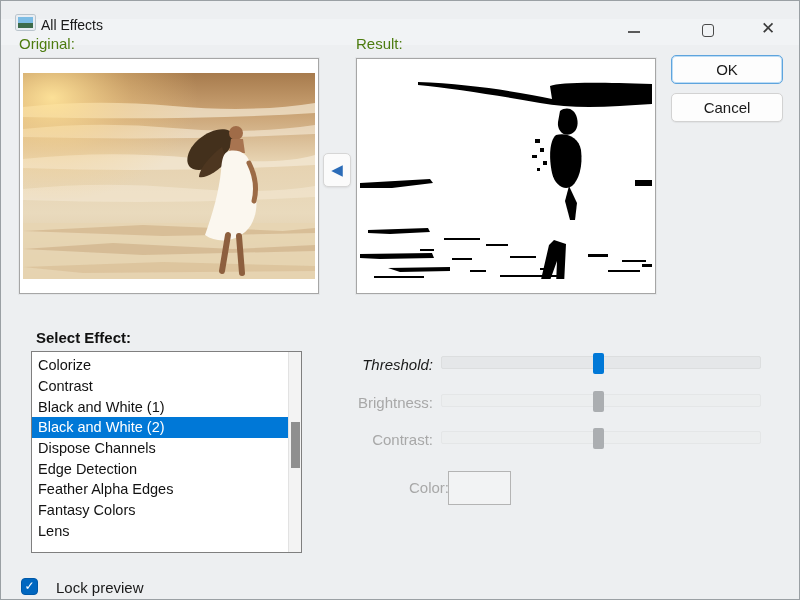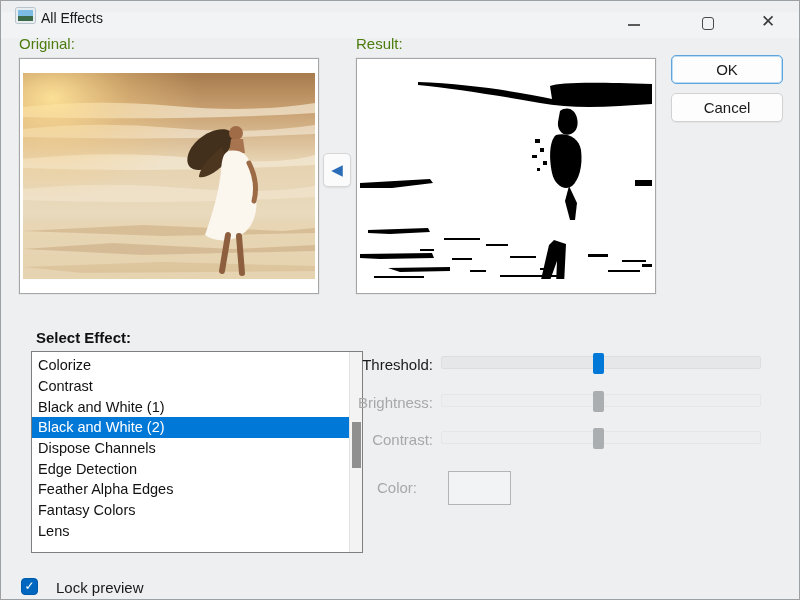--- a/index.html
+++ b/index.html
@@ -3,21 +3,21 @@
 <meta charset="utf-8">
 <style>
   * { box-sizing: border-box; margin: 0; padding: 0; }
   body { font-family: "Liberation Sans", sans-serif; background: #cfd3d6; }
   .dialog {
     position: relative; width: 800px; height: 600px;
     background: #edeff1; border: 1px solid #9aa0a4; overflow: hidden;
     font-family: "Liberation Sans", sans-serif;
   }
   
-  .titlebar { position: absolute; top: 11px; left: 0; right: 0; height: 26px; background: #f1f3f5; }
+  .titlebar { position: absolute; top: 18px; left: 0; right: 0; height: 26px; background: #f1f3f5; }
   .app-icon { position: absolute; left: 15px; top: -4px; width: 19px; height: 15px;
     border: 2px solid #e8edf2; border-radius: 2px; background: linear-gradient(#7cbce4 55%, #3c6b4a 55%);
     box-shadow: 0 0 0 1px #b9c4cc; }
   .title-text { position: absolute; left: 40px; top: -2px; font-size: 14px; color: #1a1a1a; }
   .winbtn { position: absolute; top: -6px; width: 34px; height: 30px; display: flex; align-items: center; justify-content: center; color: #3a3a3a; }
   .winbtn.min { left: 616px; } .winbtn.max { left: 690px; } .winbtn.close { left: 750px; font-size: 17px; }
   .min-line { width: 12px; height: 2px; background: #5a5a5a; margin-top: 8px; }
   .max-box { width: 12px; height: 13px; border: 1.6px solid #4a4a4a; border-radius: 3px; margin-top: 5px; }
   
   .panel-label { position: absolute; font-size: 15px; color: #4d7c0f; }
@@ -30,37 +30,37 @@
     color: #2b6cb8; font-size: 15px; box-shadow: 0 1px 2px rgba(0,0,0,.08); cursor: pointer; }
   
   .btn { position: absolute; width: 112px; height: 29px; background: #fdfdfd; border: 1px solid #d2d2d2;
     border-radius: 5px; font-size: 15px; color: #1a1a1a; font-family: "Liberation Sans", sans-serif;
     box-shadow: 0 1px 1px rgba(0,0,0,.05); cursor: pointer; }
   .btn.ok { left: 670px; top: 54px; border: 1px solid #5ea4dd; box-shadow: 0 0 0 1px #bcdcf5 inset; }
   .btn.cancel { left: 670px; top: 92px; }
   .btn.reset { left: 657px; top: 503px; width: 93px; height: 28px; }
   
   .select-effect-label { position: absolute; left: 35px; top: 328px; font-size: 15px; font-weight: bold; color: #111; }
-  .effect-list { position: absolute; left: 30px; top: 350px; width: 332px; height: 202px;
+  .effect-list { position: absolute; left: 30px; top: 350px; width: 271px; height: 202px;
     background: #ffffff; border: 1px solid #7f7f7f; overflow: hidden; }
   .effect-item { height: 20.5px; line-height: 20.5px; padding-left: 6px; font-size: 14.5px; color: #121212;
     white-space: nowrap; cursor: default; margin-top: 0.2px; }
   .effect-item.selected { background: #0078d7; color: #ffffff; }
   .list-scrollbar { position: absolute; right: 0; top: 0; bottom: 0; width: 13px; background: #f3f3f3; border-left: 1px solid #e2e2e2; }
   .list-scroll-thumb { position: absolute; left: 2px; width: 9px; top: 70px; height: 46px; background: #8f8f8f; }
   
   .slider-label { position: absolute; left: 340px; width: 92px; text-align: right; font-size: 15px; color: #1a1a1a; }
   .slider-label.disabled { color: #a8a8a8; }
   .slider-track { position: absolute; left: 440px; width: 320px; height: 13px; background: #e5e7e9;
     border: 1px solid #dcdedf; border-radius: 2px; }
   .slider-track.disabled { background: #eceeef; border-color: #e4e6e7; }
   .slider-thumb { position: absolute; top: -4px; width: 11px; height: 21px; border-radius: 2px; background: #0078d7; }
   .slider-track.disabled .slider-thumb { background: #abaeb1; }
   
-  .color-label { position: absolute; left: 324px; top: 478px; width: 92px; text-align: right; font-size: 15px; color: #a8a8a8; }
+  .color-label { position: absolute; left: 356px; top: 478px; width: 92px; text-align: right; font-size: 15px; color: #a8a8a8; }
   .color-swatch { position: absolute; left: 447px; top: 470px; width: 63px; height: 34px;
     background: #f2f3f4; border: 1px solid #b4b4b4; }
   
   .lock-checkbox { position: absolute; left: 20px; top: 577px; width: 17px; height: 17px; border-radius: 4px;
     background: #0067c0; border: 1px solid #0058a8; color: #fff; font-size: 12px; line-height: 15px;
     text-align: center; cursor: pointer; }
   .lock-label { position: absolute; left: 43px; top: 578px; font-size: 15px; color: #1a1a1a; margin-left: 12px; }
 </style>
 </head>
 <body>
@@ -179,21 +179,21 @@
       <div class="effect-item">Edge Detection</div>
       <div class="effect-item">Feather Alpha Edges</div>
       <div class="effect-item">Fantasy Colors</div>
       <div class="effect-item">Lens</div>
     </div>
     <div class="list-scrollbar">
       <div class="list-scroll-thumb"></div>
     </div>
   </div>
 
-  <div class="slider-label" style="top:355px;">Threshold:</div>
+  <div class="slider-label" style="top:355px;font-style:italic;">Threshold:</div>
   <div class="slider-track" style="top:355px;">
     <div class="slider-thumb" style="left: calc(49% - 5px);"></div>
   </div>
 
   <div class="slider-label disabled" style="top:393px;">Brightness:</div>
   <div class="slider-track disabled" style="top:393px;">
     <div class="slider-thumb" style="left: calc(49% - 5px);"></div>
   </div>
 
   <div class="slider-label disabled" style="top:430px;">Contrast:</div>

